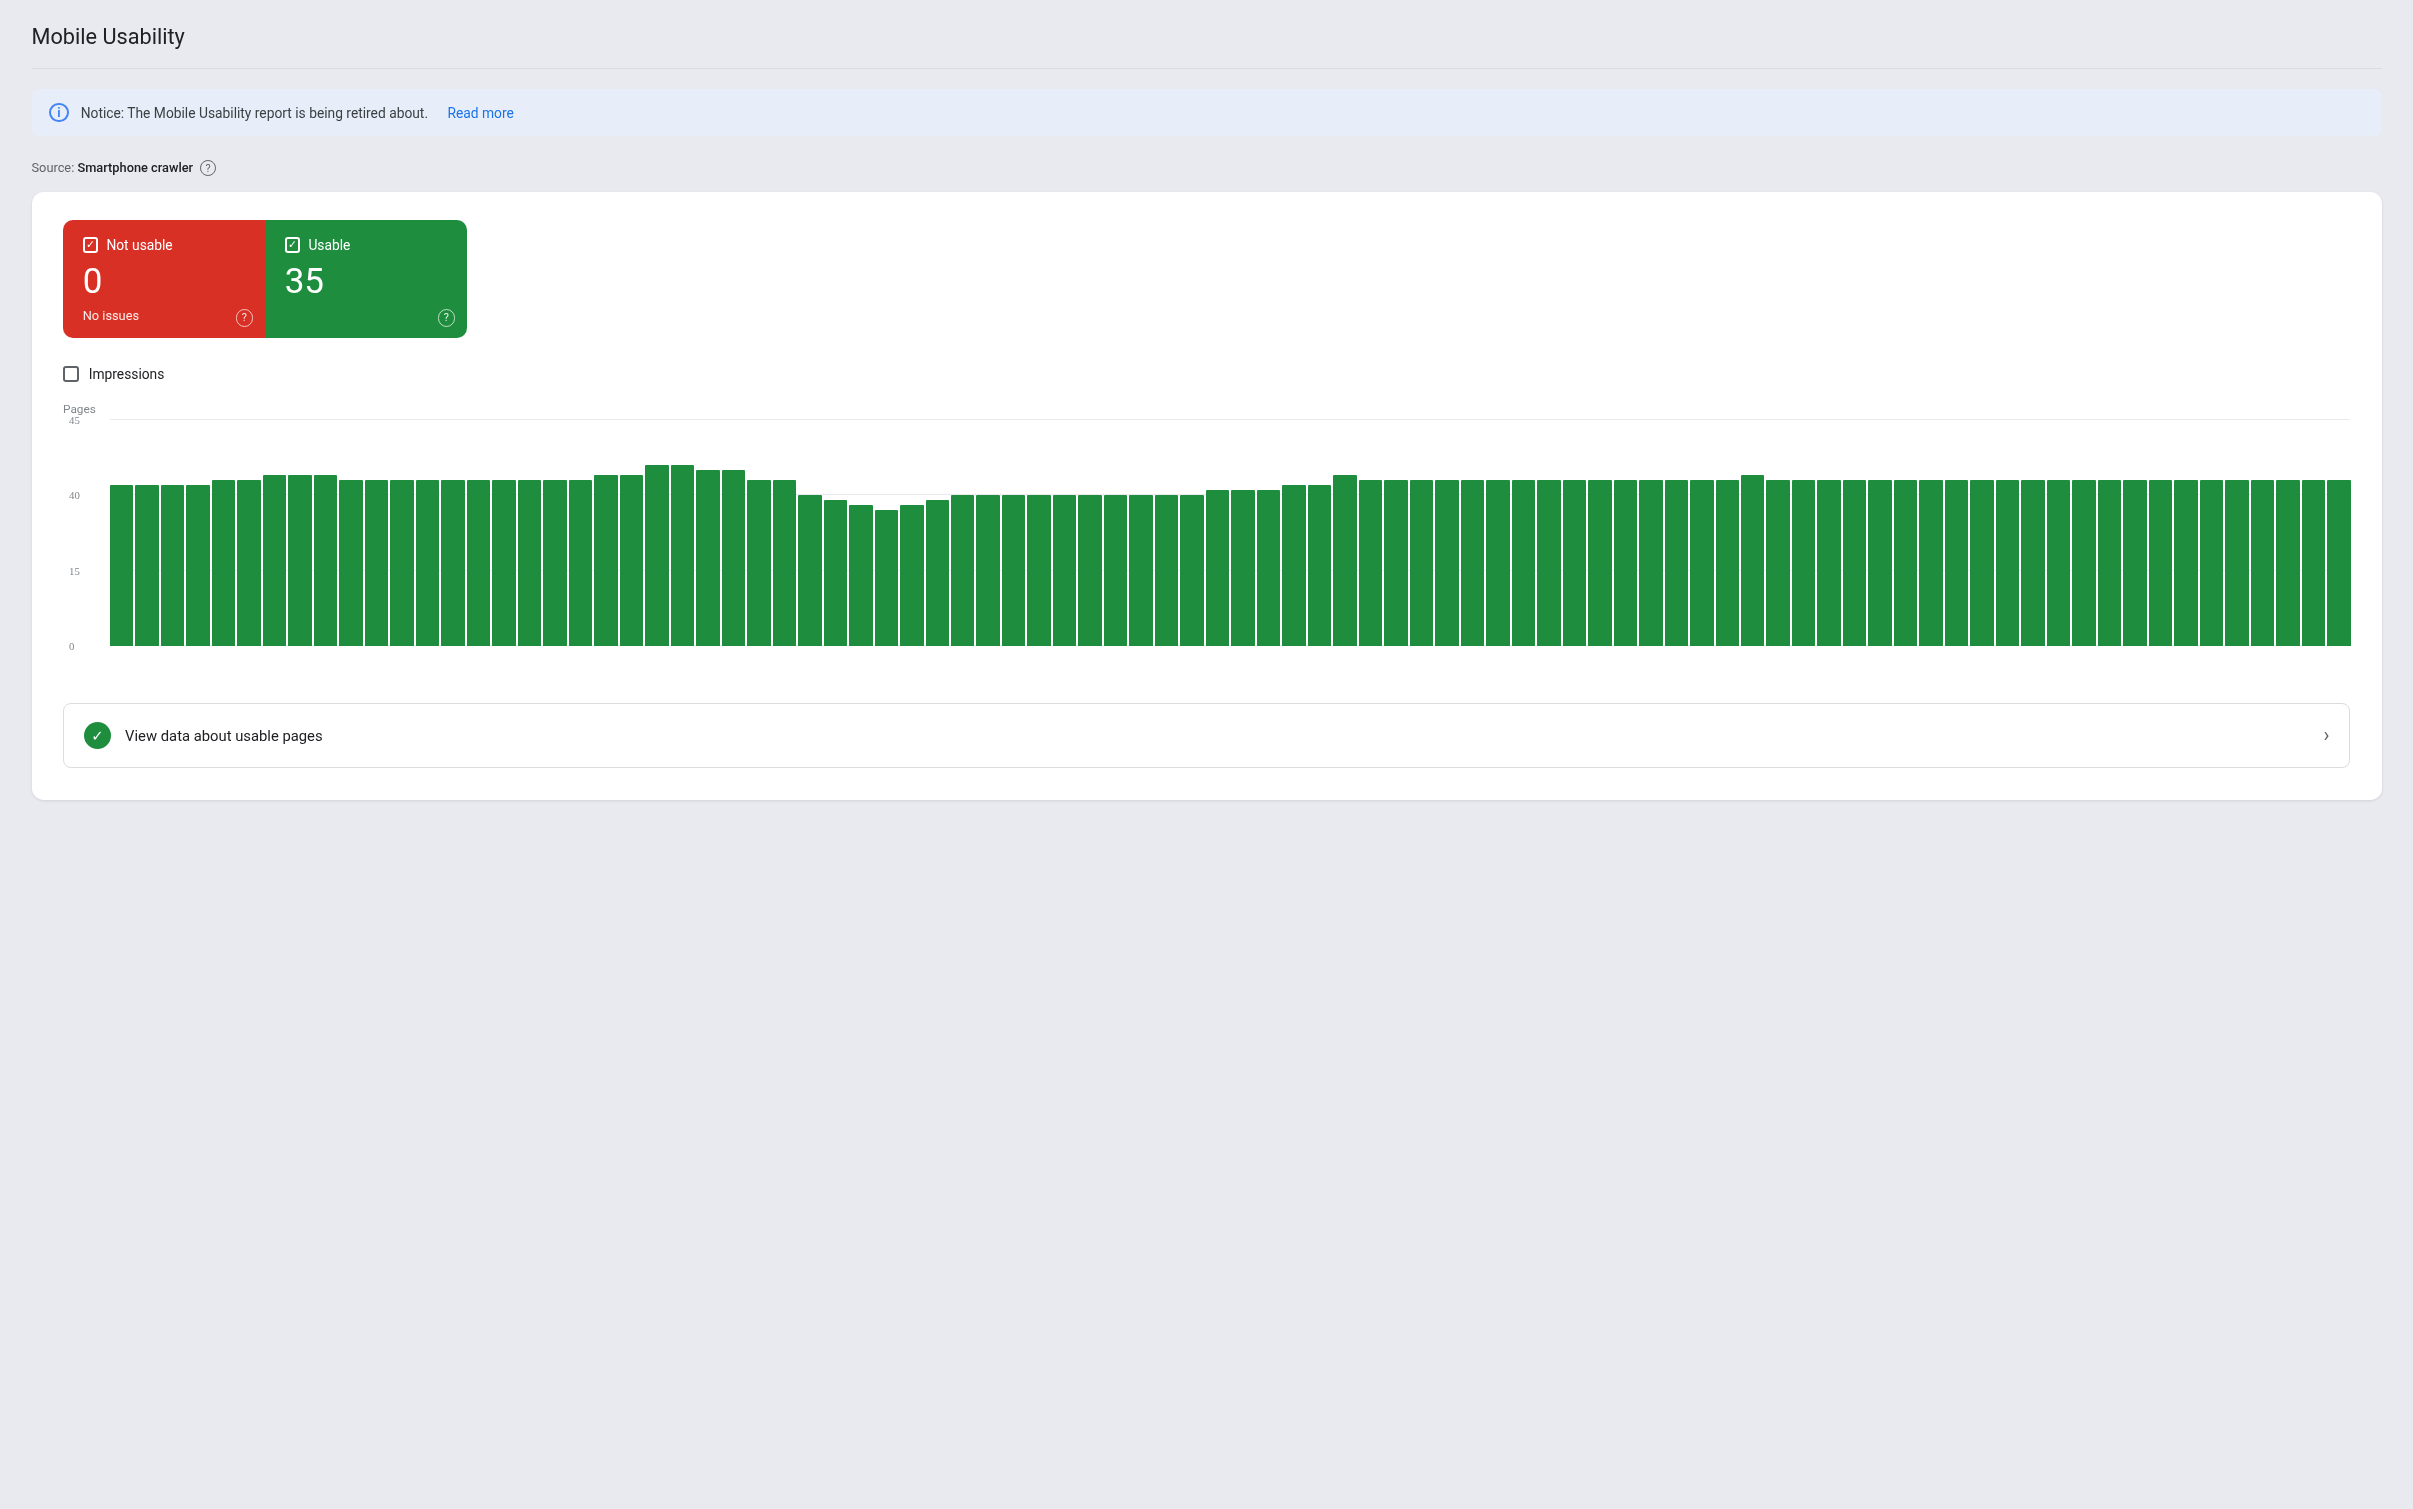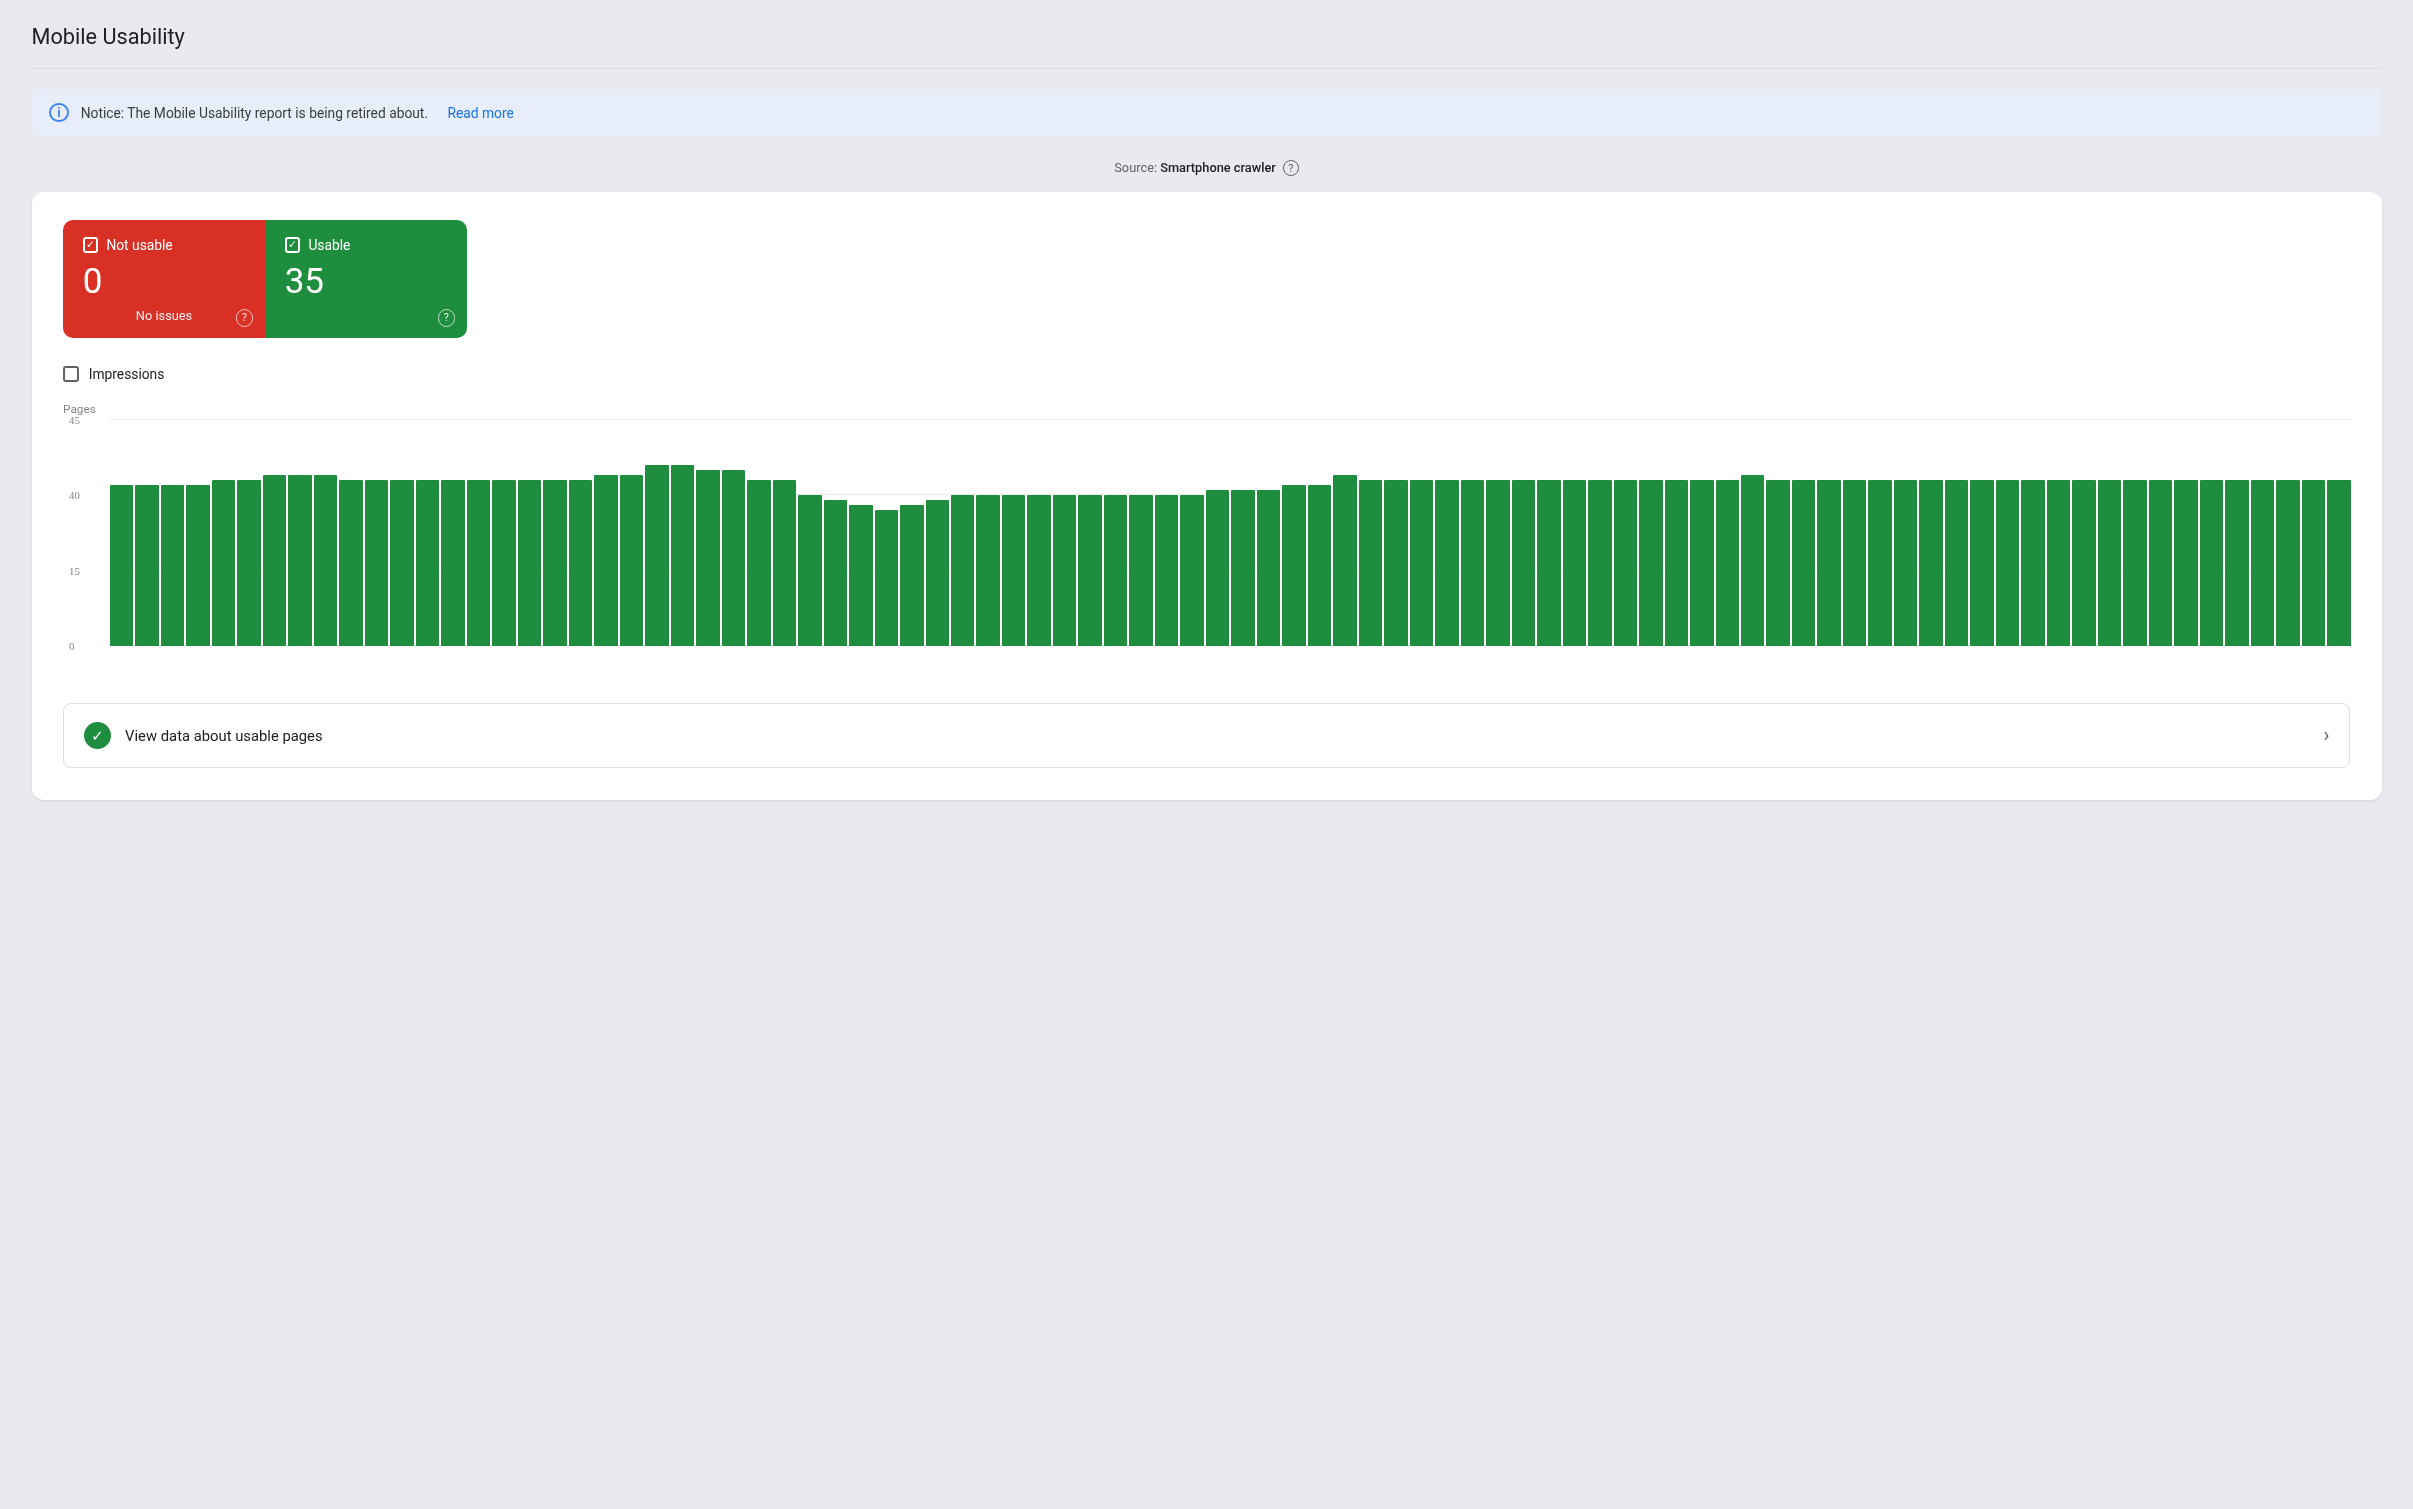--- a/index.html
+++ b/index.html
@@ -44,21 +44,21 @@
       color: #4285f4;
       font-weight: bold;
       flex-shrink: 0;
     }
     .notice-link {
       color: #1a73e8;
       text-decoration: none;
       padding-left: 16px;
     }
     .source-line {
-      text-align: center;
+      text-align: left;
       font-size: 12.8px;
       color: #5f6368;
       margin-bottom: 15.8px;
     }
     .source-line strong {
       color: #202124;
       font-weight: 500;
     }
     .source-help {
       display: inline-flex;
@@ -123,21 +123,20 @@
     }
     .status-count {
       font-size: 35px;
       font-weight: 400;
       line-height: 1.1;
       margin-bottom: 5.9px;
     }
     .status-desc {
       font-size: 12.8px;
       opacity: 0.9;
-      text-align: center;
     }
     .status-help {
       position: absolute;
       bottom: 11.8px;
       right: 11.8px;
       width: 17.7px;
       height: 17.7px;
       border: 1.5px solid rgba(255,255,255,0.7);
       border-radius: 50%;
       display: flex;

